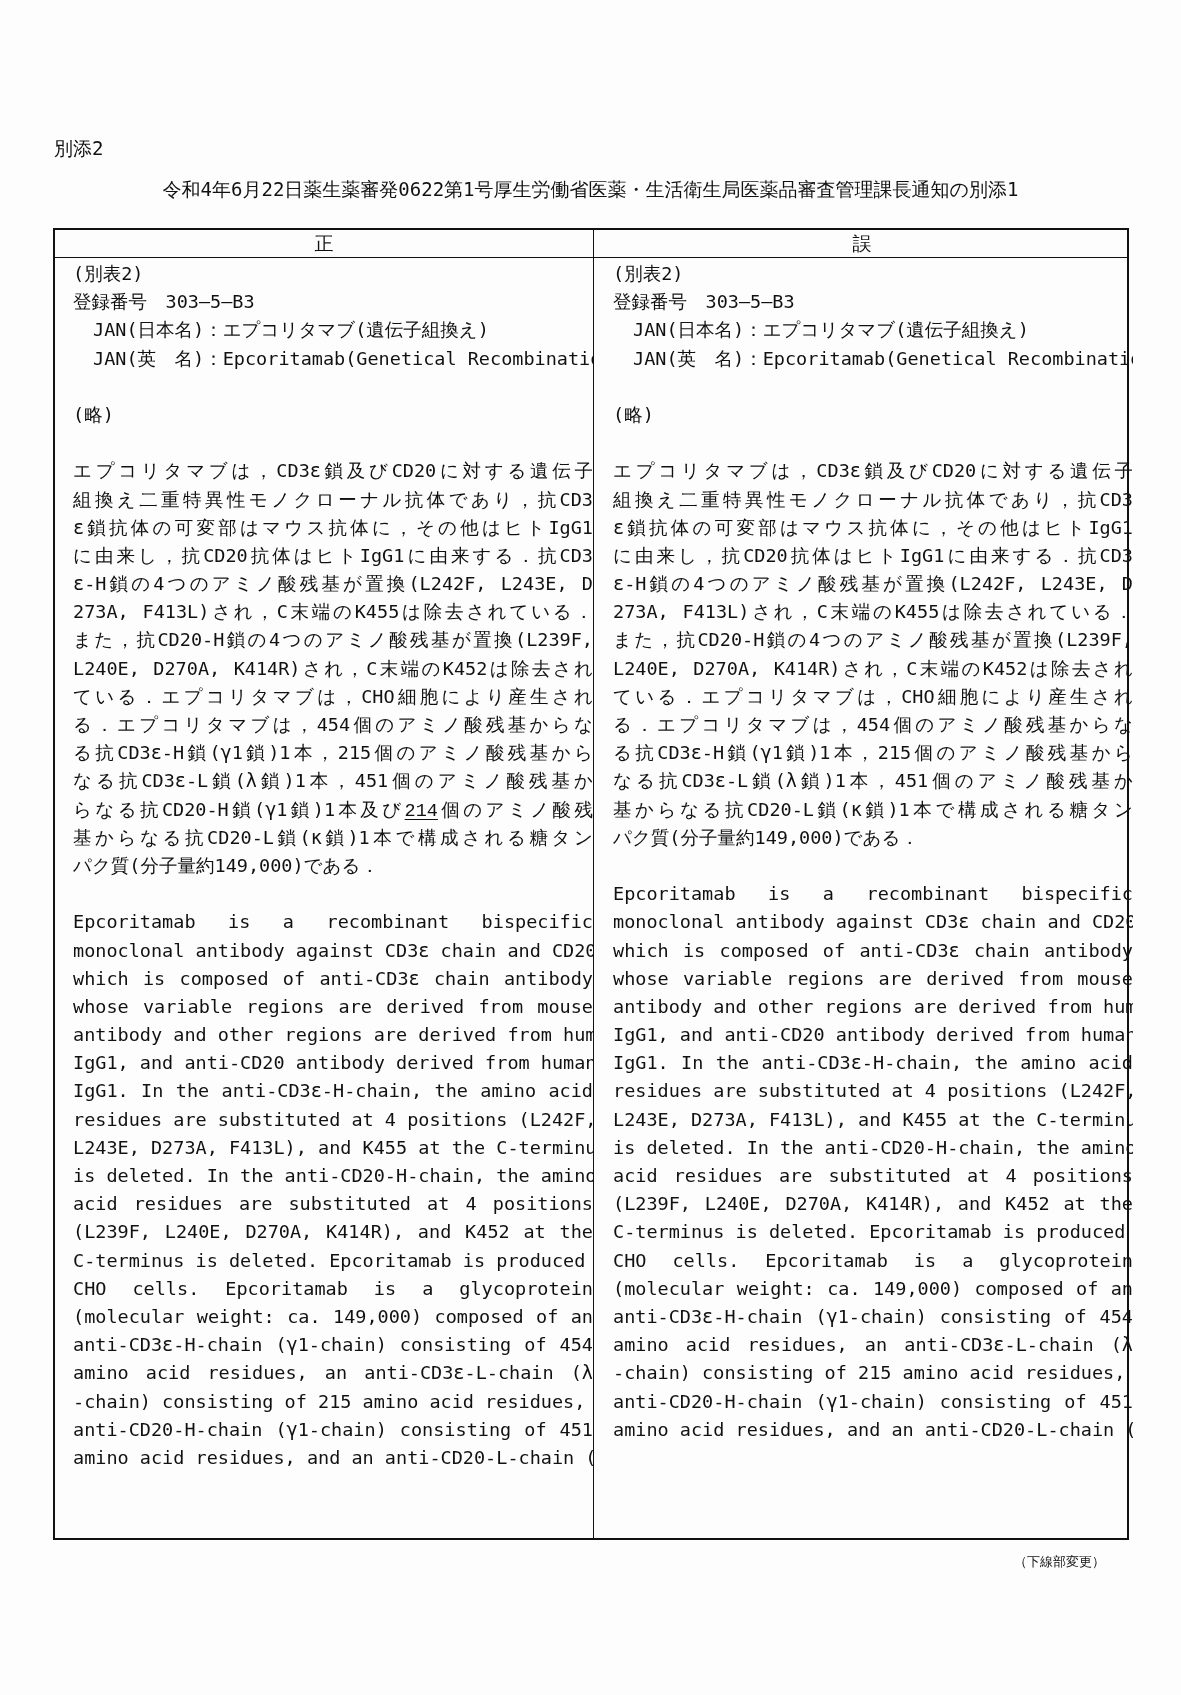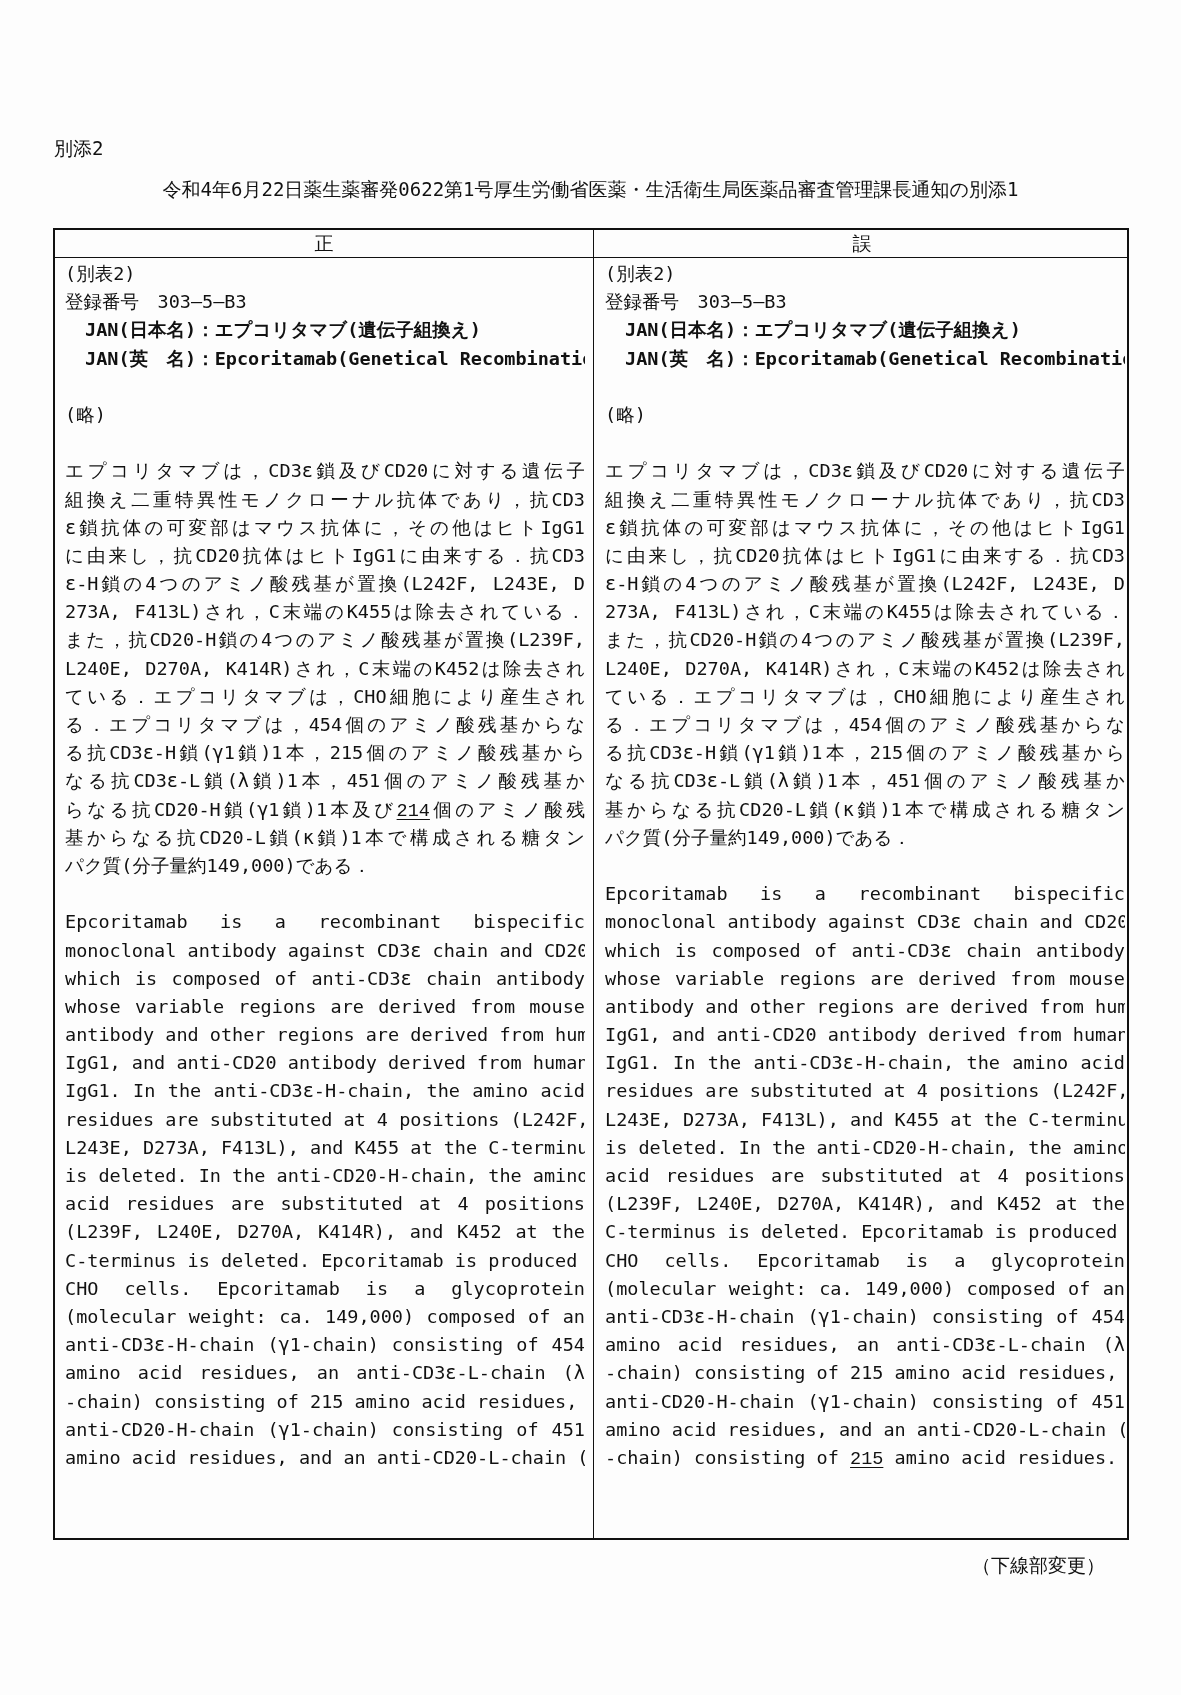--- a/index.html
+++ b/index.html
@@ -12,32 +12,32 @@
   .notice-title { position: absolute; left: 0; width: 1181px; top: 177px; text-align: center; font-size: 19px; }
   .table {
     position: absolute; left: 53px; top: 228px; width: 1076px; height: 1312px;
     border: 2px solid #111; box-sizing: border-box;
   }
   .col-divider { position: absolute; left: 538px; top: 0; bottom: 0; width: 0; border-left: 1.5px solid #111; }
   .head-divider { position: absolute; left: 0; right: 0; top: 27px; height: 0; border-top: 1.5px solid #111; }
   .col-head { position: absolute; top: 0; height: 27px; line-height: 27px; text-align: center; font-size: 19px; }
   .col-head.left { left: 0; width: 538px; }
   .col-head.right { left: 540px; width: 534px; }
-  .col { position: absolute; top: 30px; }
+  .col { position: absolute; top: 30px; margin-left: 8px; }
   .col.left { left: 10px; width: 520px; }
   .col.right { left: 550px; width: 520px; }
   .line {
     height: 28.2px; line-height: 28.2px; font-size: 18.5px; white-space: nowrap;
     text-align: justify; text-align-last: justify; overflow: hidden;
   }
   .line.l { text-align-last: left; }
   .line.blank { text-align-last: left; }
-  .indent { padding-left: 20px; font-weight: bold; }
+  .indent { padding-left: 20px; }
   .ul { text-decoration: underline; text-underline-offset: 3px; font-family: Liberation Mono, monospace; }
-  .footnote { position: absolute; right: 76px; top: 1553px; font-size: 19px; }
+  .footnote { position: absolute; right: 76px; top: 1553px; font-size: 13px; }
 </style>
 </head>
 <body>
 
 <div class="attach-label">別添2</div>
 <div class="notice-title">令和4年6月22日薬生薬審発0622第1号厚生労働省医薬・生活衛生局医薬品審査管理課長通知の別添1</div>
 
 <div class="table">
   <div class="col-divider"></div>
   <div class="head-divider"></div>
@@ -132,18 +132,17 @@
         <div class="line ">acid residues are substituted at 4 positions</div>
         <div class="line ">(L239F, L240E, D270A, K414R), and K452 at the</div>
         <div class="line ">C-terminus is deleted. Epcoritamab is produced in</div>
         <div class="line ">CHO cells. Epcoritamab is a glycoprotein</div>
         <div class="line ">(molecular weight: ca. 149,000) composed of an</div>
         <div class="line ">anti-CD3ε-H-chain (γ1-chain) consisting of 454</div>
         <div class="line ">amino acid residues, an anti-CD3ε-L-chain (λ</div>
         <div class="line ">-chain) consisting of 215 amino acid residues, an</div>
         <div class="line ">anti-CD20-H-chain (γ1-chain) consisting of 451</div>
         <div class="line ">amino acid residues, and an anti-CD20-L-chain (κ</div>
-        <div class="line l"><span>-chain) consisting of </span><span class="ul">215</span><span> amino acid residues.</span></div>
       </div>
 </div>
 </div>
 
 <div class="footnote">（下線部変更）</div>
 
 </body></html>

